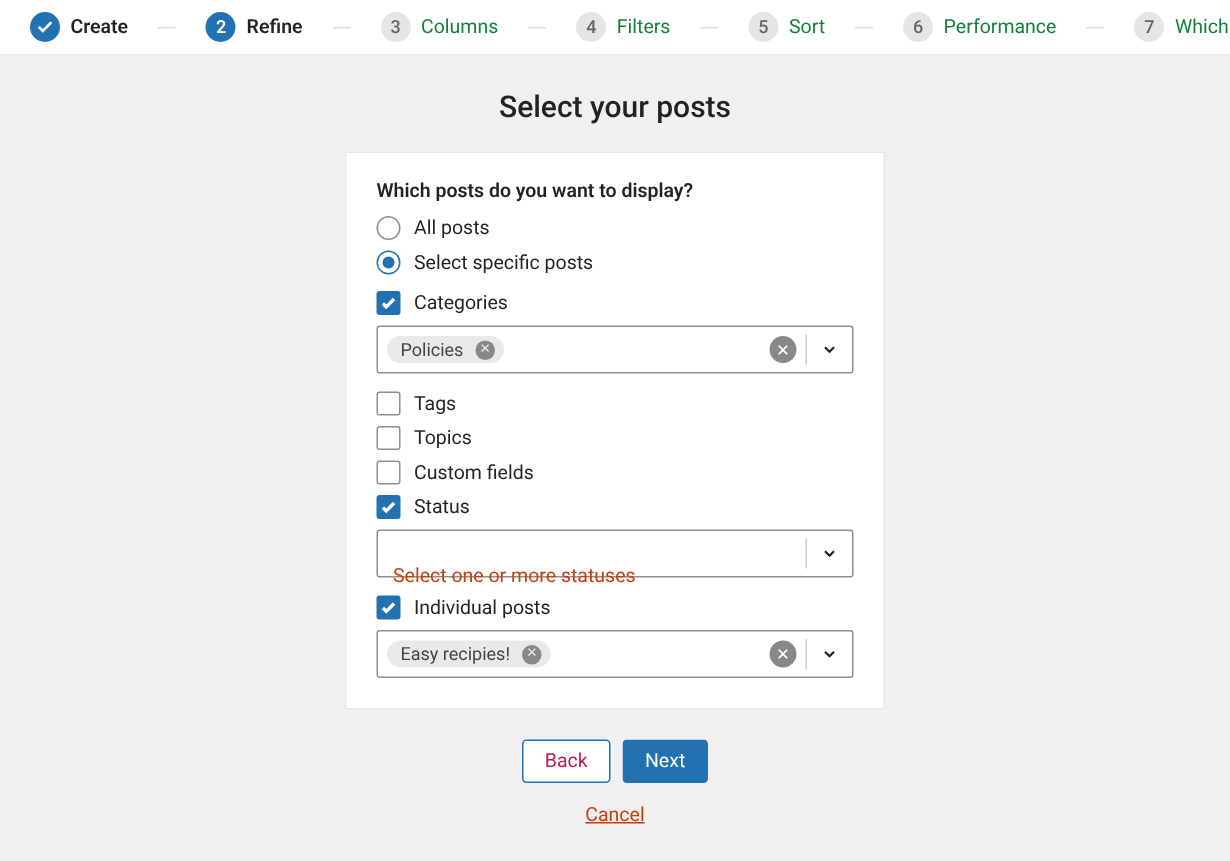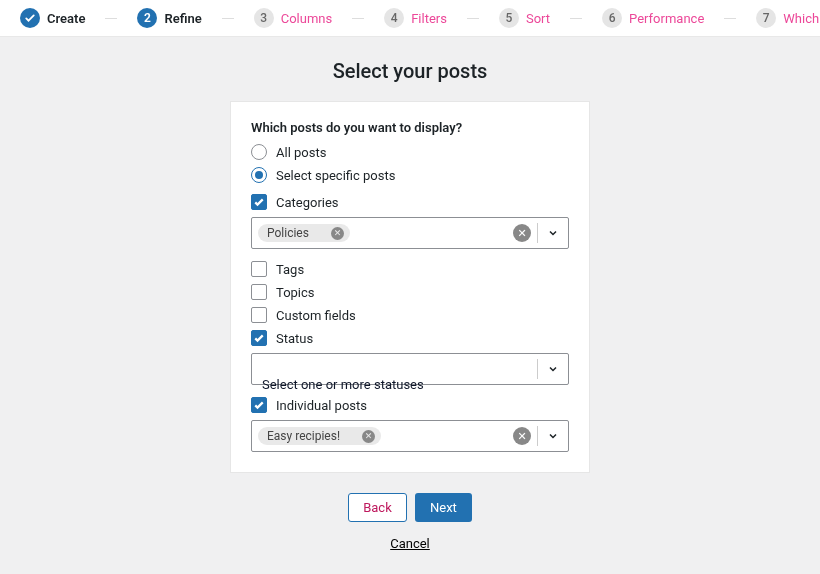--- a/index.html
+++ b/index.html
@@ -4,21 +4,21 @@
 <style>
   * { box-sizing: border-box; margin: 0; padding: 0; font-family: -apple-system, BlinkMacSystemFont, "Segoe UI", Roboto, sans-serif; }
   body { background: #f0f0f1; width: 820px; height: 574px; overflow: hidden; font-size: 13px; color: #1d2327; }
 
   .stepper { background: #fff; border-bottom: 1px solid #e8e8e8; display: flex; align-items: center; padding: 8px 20px; gap: 10px; }
   .step { display: flex; align-items: center; gap: 7px; }
   .step-bubble { width: 20px; height: 20px; border-radius: 50%; display: flex; align-items: center; justify-content: center; font-size: 12px; font-weight: 500; }
   .step-bubble.done { background: #2271b1; color: #fff; }
   .step-bubble.active { background: #2271b1; color: #fff; font-weight: 600; }
   .step-bubble.upcoming { background: #e5e5e5; color: #666; }
-  .step-label { font-size: 13px; color: #ec4899; }
+  .step-label { font-size: 13px; color: #15803d; }
   .step-label.done, .step-label.active { color: #1d2327; font-weight: 600; }
   .step-conn { flex: 1; height: 1px; background: #ddd; margin: 0 10px; min-width: 12px; }
 
   .page { text-align: center; padding: 22px 0 0; }
   .page h1 { font-size: 20px; font-weight: 500; margin-bottom: 18px; }
 
   .card { background: #fff; width: 360px; margin: 0 auto; border: 1px solid #e6e6e6; text-align: left; padding: 18px 20px 20px; }
 
   .question { font-size: 13px; font-weight: 600; margin-bottom: 9px; }
 
@@ -27,36 +27,36 @@
   .radio.selected { border-color: #2271b1; }
   .radio.selected::after { content: ""; width: 8px; height: 8px; border-radius: 50%; background: #2271b1; }
   .check { width: 16px; height: 16px; border: 1.6px solid #8c8f94; background: #fff; display: flex; align-items: center; justify-content: center; flex-shrink: 0; border-radius: 2px; }
   .check.checked { background: #2271b1; border-color: #2271b1; }
   .check svg { width: 12px; height: 12px; stroke: #fff; stroke-width: 3; fill: none; display: none; }
   .check.checked svg { display: block; }
   .opt-label { font-size: 13px; }
 
   .select-box { border: 1px solid #8c8f94; border-radius: 2px; display: flex; align-items: center; height: 32px; margin: 3px 0 12px; }
   .select-body { flex: 1; display: flex; align-items: center; padding: 0 6px; gap: 5px; min-width: 0; }
-  .chip { background: #e9e9e9; border-radius: 11px; padding: 2px 6px 2px 9px; display: flex; align-items: center; gap: 22px; font-size: 12px; color: #444; }
+  .chip { background: #e9e9e9; border-radius: 11px; padding: 2px 6px 2px 9px; display: flex; align-items: center; gap: 8px; font-size: 12px; color: #444; }
   .chip-x { width: 13px; height: 13px; border-radius: 50%; background: #888; color: #e9e9e9; display: flex; align-items: center; justify-content: center; font-size: 9px; line-height: 1; cursor: pointer; }
-  .select-placeholder { color: #0f172a; font-size: 13px; padding-left: 4px; margin-top: 30px; }
+  .select-placeholder { color: #c2410c; font-size: 13px; padding-left: 4px; margin-top: 30px; }
   .select-clear { width: 18px; height: 18px; border-radius: 50%; background: #888; color: #fff; display: flex; align-items: center; justify-content: center; font-size: 11px; cursor: pointer; margin-right: 6px; flex-shrink: 0; }
   .select-divider { width: 1px; height: 20px; background: #ccc; }
   .select-caret { width: 30px; display: flex; align-items: center; justify-content: center; cursor: pointer; }
   .select-caret svg { width: 12px; height: 12px; stroke: #1d2327; stroke-width: 2; fill: none; }
 
   .group-spacer { height: 4px; }
 
   .actions { text-align: center; margin-top: 20px; }
   .btn { display: inline-block; padding: 6px 14px; font-size: 13px; border-radius: 3px; cursor: pointer; border: 1px solid transparent; }
   .btn-secondary { background: #fff; border-color: #2271b1; color: #be185d; margin-right: 5px; }
   .btn-primary { background: #2271b1; color: #fff; }
 
-  .cancel-link { display: block; text-align: center; margin-top: 14px; color: #000000; text-decoration: underline; font-size: 13px; cursor: pointer; }
+  .cancel-link { display: block; text-align: center; margin-top: 14px; color: #c2410c; text-decoration: underline; font-size: 13px; cursor: pointer; }
 </style>
 </head>
 <body>
 
 <div class="stepper">
   <div class="step">
     <span class="step-bubble done">
       <svg viewBox="0 0 16 16" width="12" height="12">
           <path d="M3 8.5l3 3 7-7" stroke="#fff" stroke-width="2.4" fill="none" stroke-linecap="round"></path>
         </svg>

